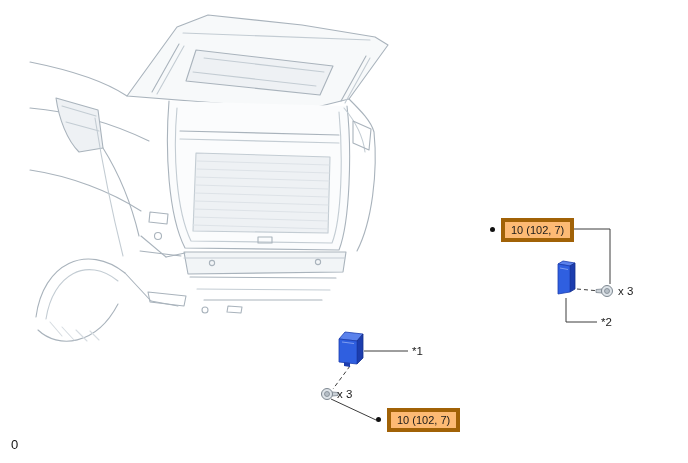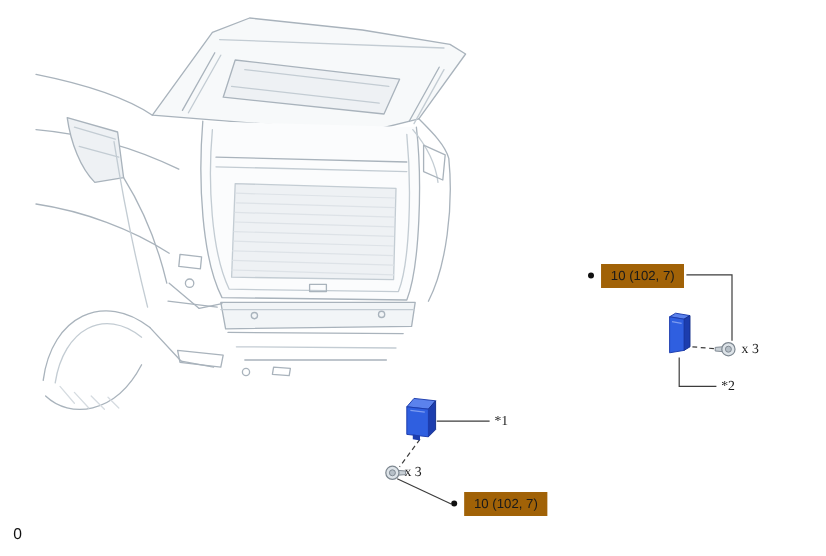--- a/index.html
+++ b/index.html
@@ -1,26 +1,26 @@
 <!DOCTYPE html>
 <html><head>
 <meta charset="utf-8">
 <style>
   * { margin:0; padding:0; box-sizing:border-box; }
   html,body { background:#ffffff; }
   body { font-family:"Liberation Sans", sans-serif; }
   .canvas { position:relative; width:688px; height:463px; background:#ffffff; overflow:hidden; }
   .canvas > svg { position:absolute; left:0; top:0; }
   .callout, .count {
-    position:absolute; font-size:11.5px; line-height:14px; color:#1a1a1a; white-space:nowrap;font-family:Liberation Serif, serif;
+    position:absolute; font-size:11.5px; line-height:14px; color:#1a1a1a; white-space:nowrap;
   }
   .spec-row { position:absolute; display:flex; align-items:center; gap:6px; height:19px; }
   .dot { width:5px; height:5px; background:#111; border-radius:50%; flex:0 0 auto; }
   .spec-box {
-    border:2px solid #a16207; background:#a16207; font-size:11px; line-height:16px;
+    border:4px solid #a16207; background:#fdba74; font-size:11px; line-height:16px;
     padding:0 6px; color:#1a1a1a; white-space:nowrap;
   }
   .corner-mark { position:absolute; font-size:13px; color:#111; }
 </style>
 </head>
 <body>
 
 <div class="canvas">
 
   <svg width="688" height="463" viewBox="0 0 688 463">

